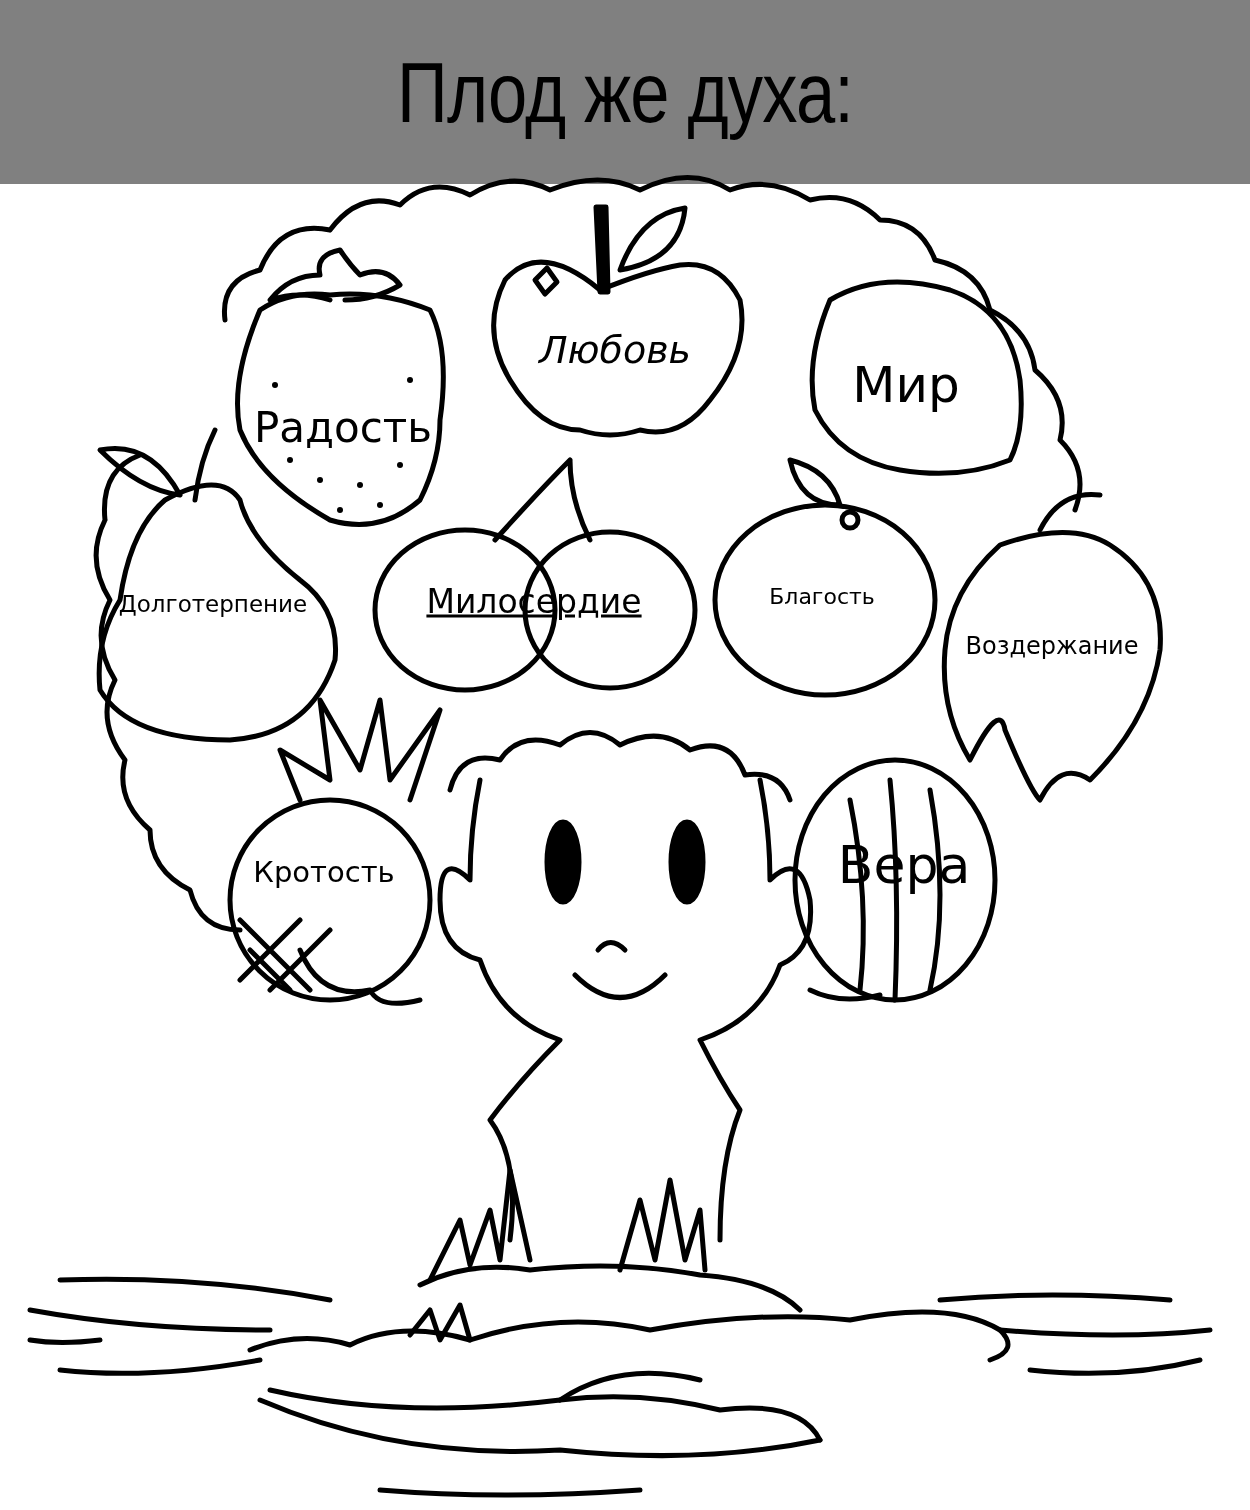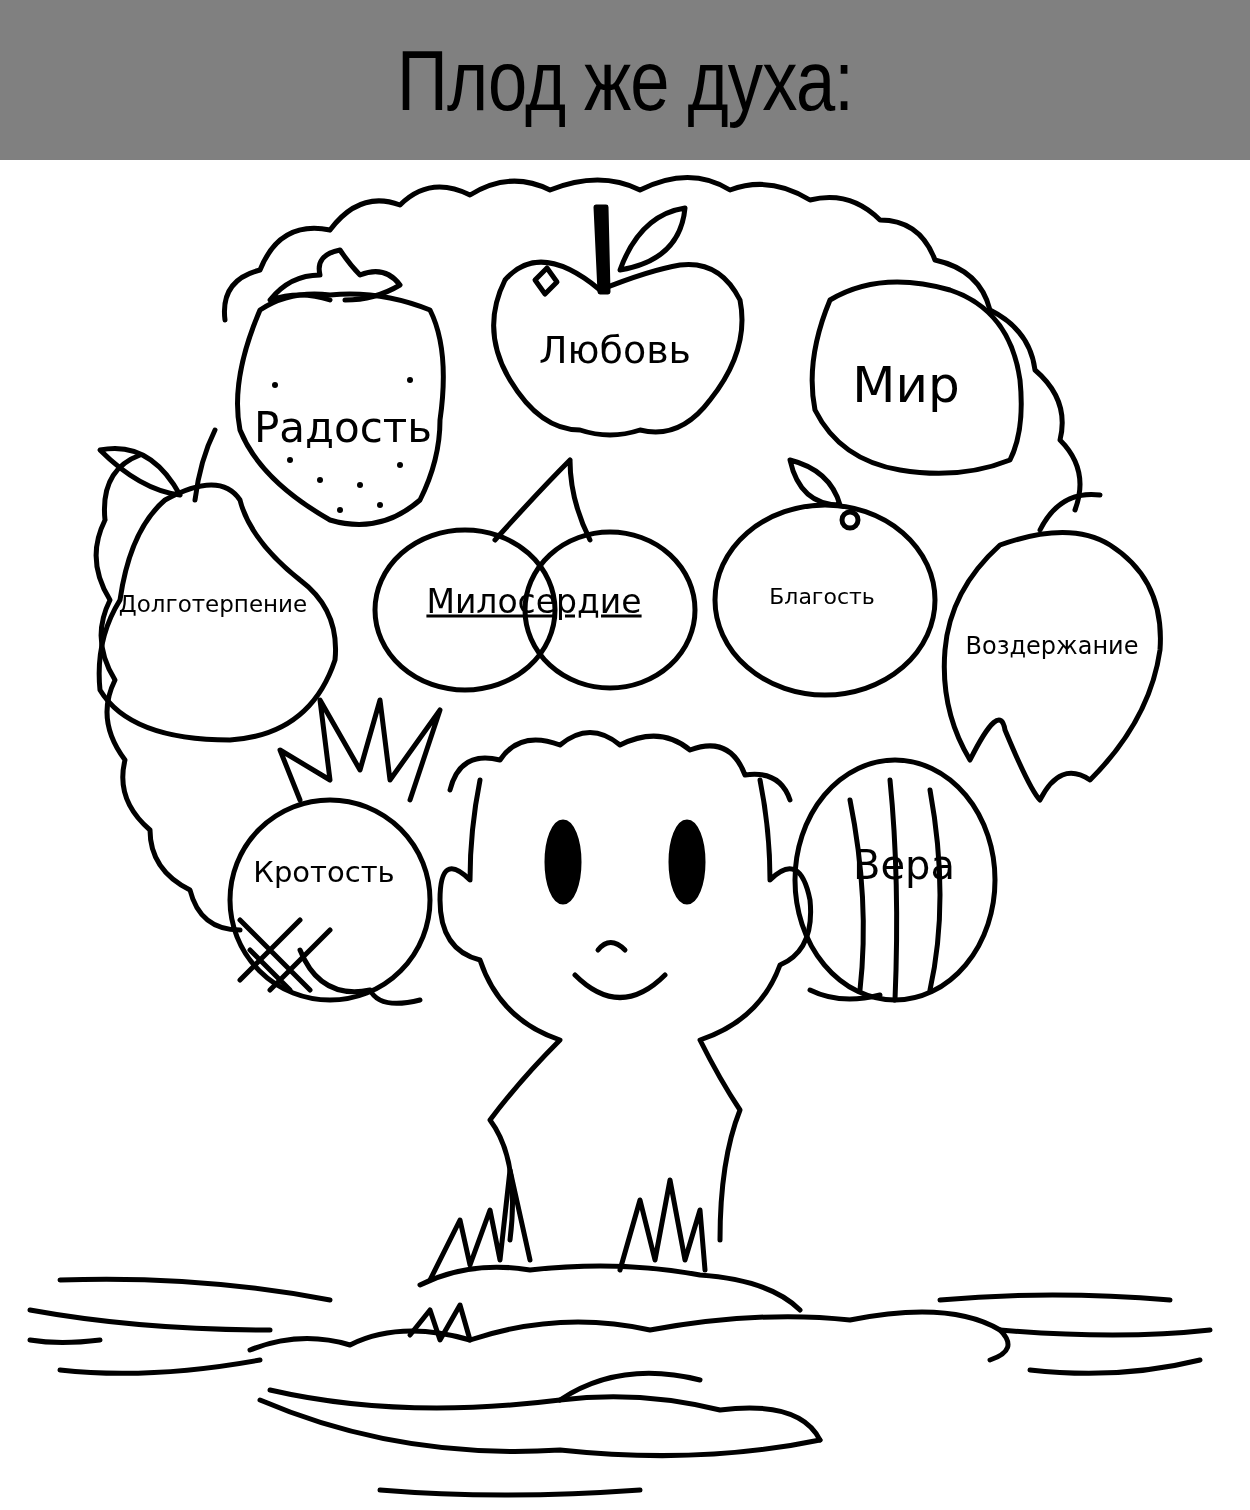--- a/index.html
+++ b/index.html
@@ -1,17 +1,17 @@
 <!DOCTYPE html>
 <html><head>
 <meta charset="utf-8">
 <style>
   html, body { margin: 0; padding: 0; background: #ffffff; }
   body { width: 1250px; height: 1510px; position: relative; overflow: hidden; font-family: "DejaVu Sans", sans-serif; }
-  .header { position: absolute; left: 0; top: 0; width: 1250px; height: 160px; background: #808080; display: flex; align-items: center; justify-content: center; }
+  .header { position: absolute; left: 0; top: 0; width: 1250px; height: 184px; background: #808080; display: flex; align-items: center; justify-content: center; }
   .header h1 { margin: 0; font-family: "Liberation Sans", sans-serif; font-weight: normal; font-size: 86px; color: #000; letter-spacing: -1px; transform: scaleX(0.82); }
   svg.art { position: absolute; left: 0; top: 160px; }
   .lbl { position: absolute; color: #000; font-family: "DejaVu Sans", sans-serif; white-space: nowrap; transform: translate(-50%, -50%); }
 </style>
 </head>
 <body>
 
 <div class="header">
   <h1>Плод же духа:</h1>
 </div>
@@ -94,21 +94,21 @@
     <ellipse cx="330" cy="900" rx="100" ry="100"></ellipse>
     <path d="M300 800 L280 750 L330 780 L320 700 L360 770 L380 700 L390 780 L440 710 L410 800"></path>
     <path d="M240 920 L310 990 M250 950 L290 990 M240 980 L300 920 M270 990 L330 930"></path>
   </g>
   <g>
     <ellipse cx="895" cy="880" rx="100" ry="120"></ellipse>
     <path d="M850 800 Q870 900 860 990 M930 790 Q950 900 930 990 M890 780 Q900 880 895 1000"></path>
   </g>
 </svg>
 
-<div class="lbl" style="left:615px;top:350px;font-size:38px;">Любовь</div>
+<div class="lbl" style="left:615px;top:350px;font-size:38px;font-style:italic;">Любовь</div>
 <div class="lbl" style="left:343px;top:427px;font-size:42px;">Радость</div>
 <div class="lbl" style="left:906px;top:385px;font-size:50px;">Мир</div>
 <div class="lbl" style="left:213px;top:604px;font-size:23px;">Долготерпение</div>
 <div class="lbl" style="left:534px;top:601px;font-size:33px;text-decoration:underline;">Милосердие</div>
 <div class="lbl" style="left:822px;top:596px;font-size:22px;">Благость</div>
 <div class="lbl" style="left:1052px;top:646px;font-size:24px;">Воздержание</div>
 <div class="lbl" style="left:324px;top:872px;font-size:29px;text-align:right;">Кротость</div>
-<div class="lbl" style="left:904px;top:865px;font-size:40px;">Вера</div>
+<div class="lbl" style="left:904px;top:865px;font-size:52px;">Вера</div>
 
 </body></html>

